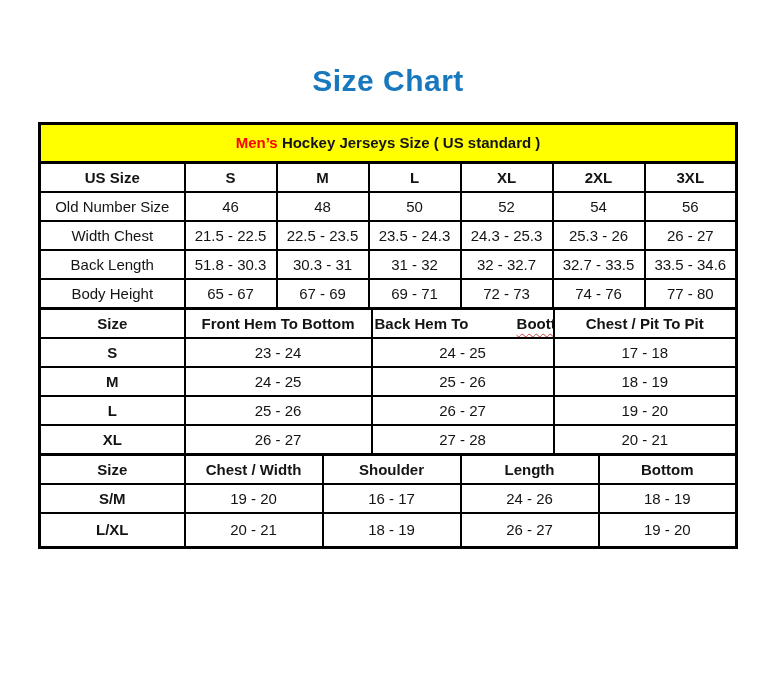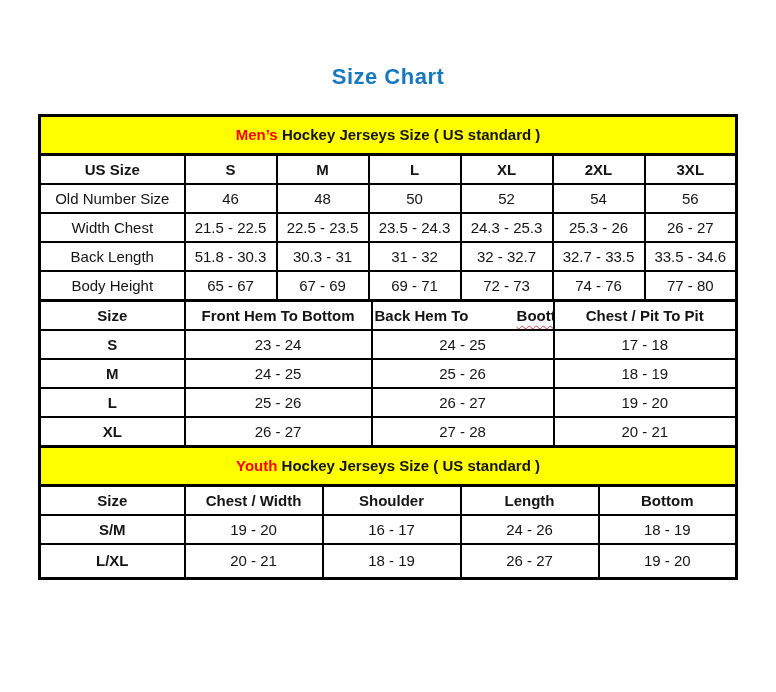--- a/index.html
+++ b/index.html
@@ -12,21 +12,21 @@
     height: 692px;
     overflow: hidden;
     font-family: "Liberation Sans", sans-serif;
     color: #141414;
     -webkit-font-smoothing: antialiased;
   }
   .page-title {
     margin: 64px 0 0 0;
     text-align: center;
     color: #1778be;
-    font-size: 22px;
+    font-size: 30px;
     font-weight: 700;
     letter-spacing: 0.5px;
   }
   .chart-wrap {
     margin: 24px 0 0 38px;
     width: 697px;
   }
   table.size-table {
     border-collapse: collapse;
     table-layout: fixed;
@@ -185,23 +185,20 @@
 
   <table class="size-table">
     <colgroup>
       <col style="width:145px">
         <col style="width:138px">
         <col style="width:138px">
         <col style="width:138px">
         <col style="width:138px">
     </colgroup>
     <tbody>
-        <tr>
-      <td colspan="5" class="section-band"><span class="hl-red">Youth</span> <span>Hockey Jerseys Size ( US standard )</span></td>
-    </tr>
     <tr>
       <th>Size</th>
       <th>Chest / Width</th>
       <th>Shoulder</th>
       <th>Length</th>
       <th>Bottom</th>
     </tr>
     <tr>
       <td class="bold-label">S/M</td>
       <td>19 - 20</td>

